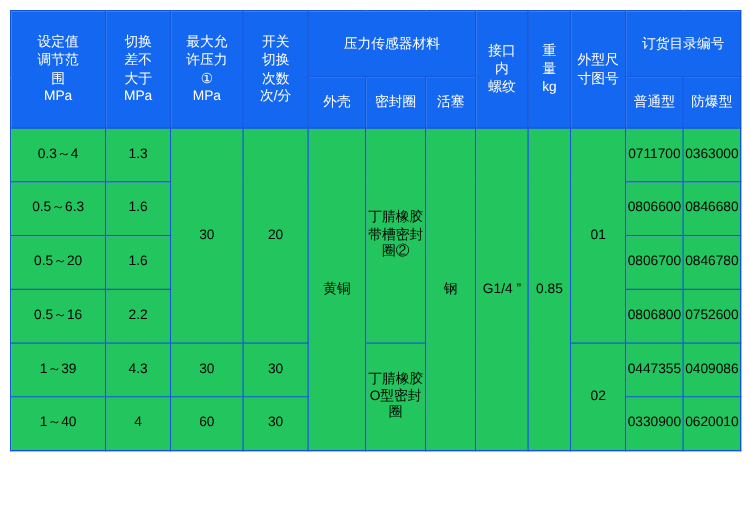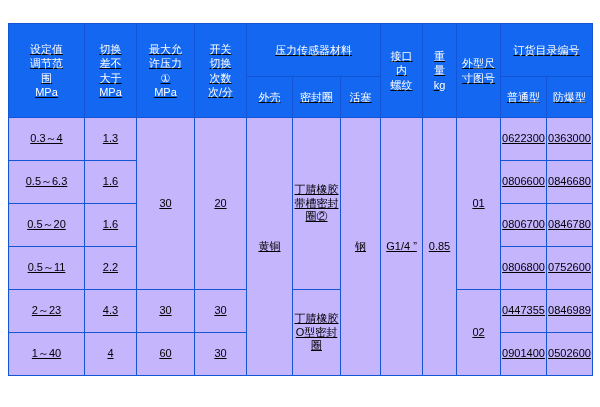--- a/index.html
+++ b/index.html
@@ -15,23 +15,22 @@
   #sheet {
     width: 600px;
     height: 407px;
     position: relative;
     background: #ffffff;
     box-sizing: border-box;
   }
   table.spec {
     border-collapse: collapse;
     table-layout: fixed;
-    margin: 23px 0 0 8px;
+    margin: 8px 0 0 8px;
     width: 584px;
-    text-decoration: underline;
   }
   table.spec th, table.spec td {
     border: 1px solid #1455d8;
     text-align: center;
     vertical-align: middle;
     font-size: 11px;
     line-height: 1.25;
     padding: 2px 1px;
     color: #000000;
     word-break: break-all;
@@ -41,21 +40,21 @@
     color: #ffffff;
     font-weight: normal;
     font-size: 11px;
     line-height: 1.3;
     padding: 3px 1px;
   }
   .h-row1 th { height: 46px; }
   .h-row2 th { height: 34px; }
   td.body-cell {
     height: 38px;
-    background: #c4b5fd;
+    background: #22c55e;
   }
   td.tall {
     font-size: 11px;
     line-height: 1.35;
   }
   .catalog-num {
     font-size: 11px;
     line-height: 1.3;
   }
 </style>
@@ -134,54 +133,54 @@
         <td class="body-cell">0.3～4</td>
         <td class="body-cell">1.3</td>
         <td class="body-cell" rowspan="4">30</td>
         <td class="body-cell" rowspan="4">20</td>
         <td class="body-cell tall" rowspan="6">黄铜</td>
         <td class="body-cell tall" rowspan="4">丁腈橡胶带槽密封圈②</td>
         <td class="body-cell" rowspan="6">钢</td>
         <td class="body-cell" rowspan="6">G1/4 ”</td>
         <td class="body-cell" rowspan="6">0.85</td>
         <td class="body-cell" rowspan="4">01</td>
-        <td class="body-cell catalog-num">0622300</td>
+        <td class="body-cell catalog-num">0711700</td>
         <td class="body-cell catalog-num">0363000</td>
       </tr>
       <tr>
         <td class="body-cell">0.5～6.3</td>
         <td class="body-cell">1.6</td>
         <td class="body-cell catalog-num">0806600</td>
         <td class="body-cell catalog-num">0846680</td>
       </tr>
       <tr>
         <td class="body-cell">0.5～20</td>
         <td class="body-cell">1.6</td>
         <td class="body-cell catalog-num">0806700</td>
         <td class="body-cell catalog-num">0846780</td>
       </tr>
       <tr>
-        <td class="body-cell">0.5～11</td>
+        <td class="body-cell">0.5～16</td>
         <td class="body-cell">2.2</td>
         <td class="body-cell catalog-num">0806800</td>
         <td class="body-cell catalog-num">0752600</td>
       </tr>
       <tr>
-        <td class="body-cell">2～23</td>
+        <td class="body-cell">1～39</td>
         <td class="body-cell">4.3</td>
         <td class="body-cell">30</td>
         <td class="body-cell">30</td>
         <td class="body-cell tall" rowspan="2">丁腈橡胶O型密封圈</td>
         <td class="body-cell" rowspan="2">02</td>
         <td class="body-cell catalog-num">0447355</td>
-        <td class="body-cell catalog-num">0846989</td>
+        <td class="body-cell catalog-num">0409086</td>
       </tr>
       <tr>
         <td class="body-cell">1～40</td>
         <td class="body-cell">4</td>
         <td class="body-cell">60</td>
         <td class="body-cell">30</td>
-        <td class="body-cell catalog-num">0901400</td>
-        <td class="body-cell catalog-num">0502600</td>
+        <td class="body-cell catalog-num">0330900</td>
+        <td class="body-cell catalog-num">0620010</td>
       </tr>
     </tbody>
   </table>
 </div>
 
 </body></html>

